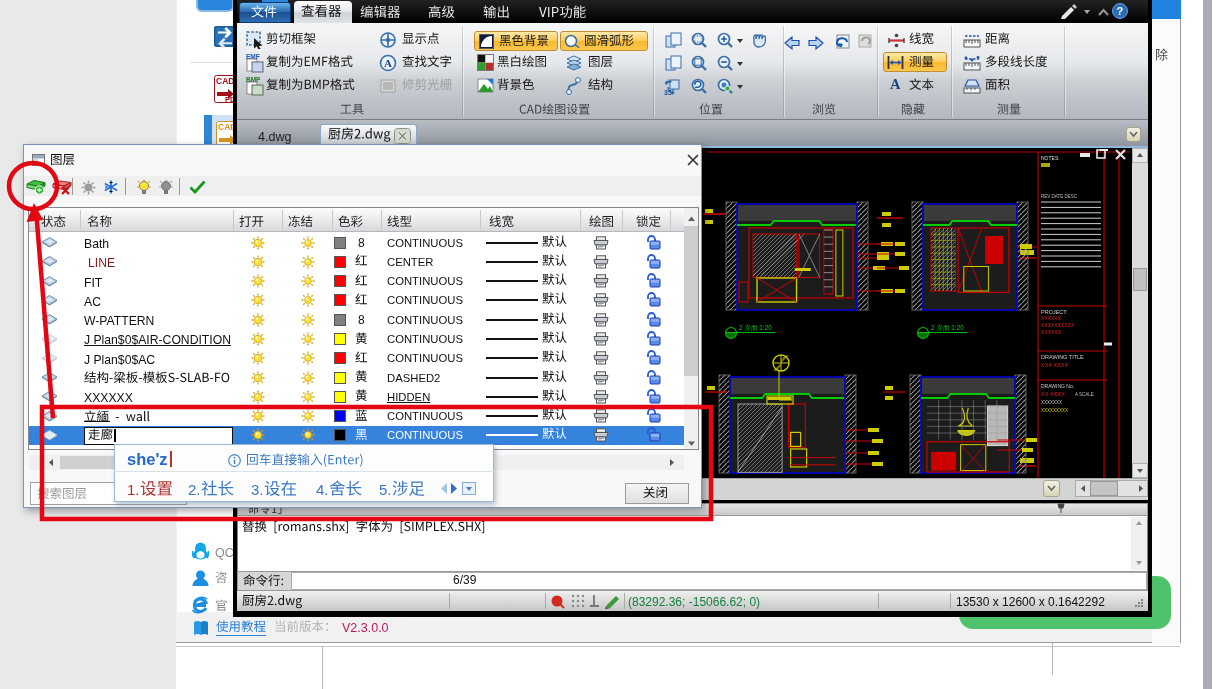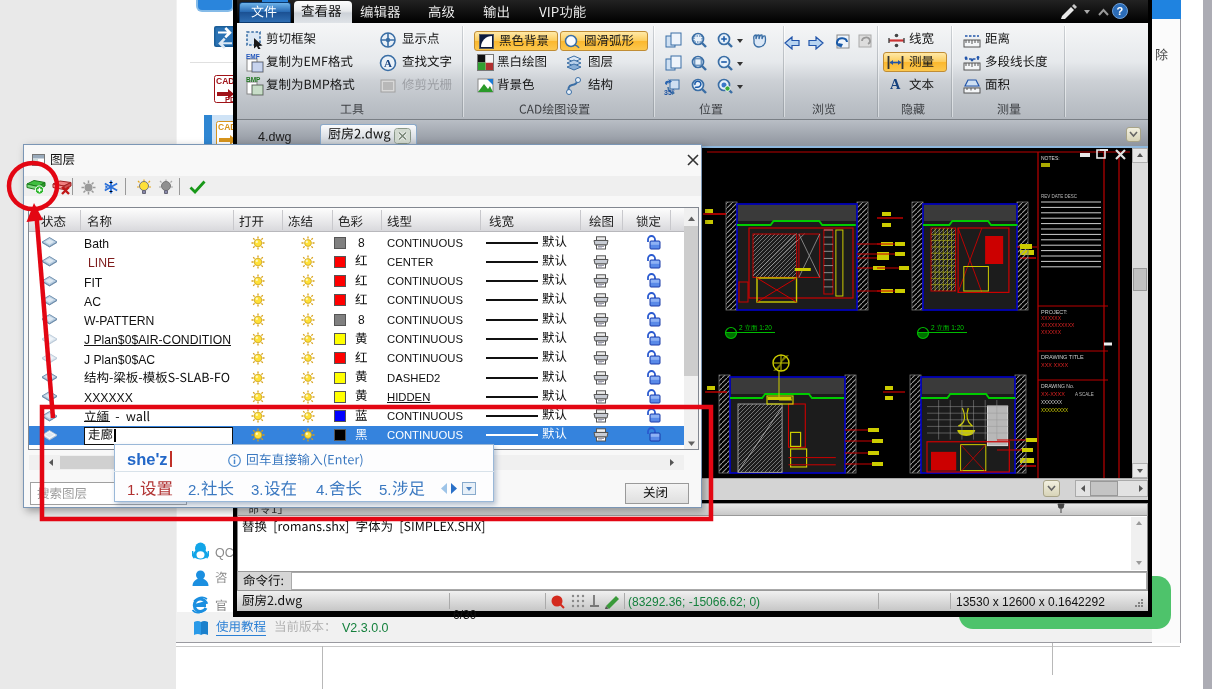--- a/index.html
+++ b/index.html
@@ -244,21 +244,21 @@
     </svg>
 <svg style="position:absolute;left:274px;top:620px; overflow:visible;" width="62.5" height="15.625">
       <g fill="#b0b0b0" transform="translate(0,11) scale(0.0125,-0.0125)">
         <use href="#g5f53" x="0"></use>
         <use href="#g524d" x="1000"></use>
         <use href="#g7248" x="2000"></use>
         <use href="#g672c" x="3000"></use>
         <use href="#gff1a" x="4000"></use>
       </g>
     </svg>
-<div style="position:absolute;left:342px;top:621px;font:normal 12.5px 'Liberation Sans', sans-serif;color:#15803d;white-space:nowrap;">V2.3.0.0</div>
+<div style="position:absolute;left:342px;top:621px;font:normal 12.5px 'Liberation Sans', sans-serif;color:#be185d;white-space:nowrap;">V2.3.0.0</div>
 <div class="abs" style="left:1152px;top:0;width:29px;height:19px;background:#1f83e0"></div>
 <svg style="position:absolute;left:1155px;top:48px; overflow:visible;" width="13" height="16.25">
       <g fill="#444" transform="translate(0,11.44) scale(0.013,-0.013)">
         <use href="#g9664" x="0"></use>
       </g>
     </svg>
 <div class="abs" style="left:233px;top:0;width:919px;height:617px;background:#000"></div>
 <div class="abs" style="left:237px;top:0;width:911px;height:23px;background:linear-gradient(#222,#000)"></div>
 <div class="abs" style="left:262px;top:0;width:26px;height:6px;background:#2a85dc"></div>
 <svg class="abs" style="left:1060px;top:4px" width="30" height="15" viewBox="0 0 30 15">
@@ -947,21 +947,21 @@
         <use href="#g64" x="2833"></use>
         <use href="#g77" x="3453"></use>
         <use href="#g67" x="4255"></use>
       </g>
     </svg>
 <div class="abs" style="left:449px;top:593px;width:1px;height:16px;background:#aaa"></div>
 <div class="abs" style="left:545px;top:593px;width:1px;height:16px;background:#aaa"></div>
 <div class="abs" style="left:624px;top:593px;width:1px;height:16px;background:#aaa"></div>
 <div class="abs" style="left:878px;top:593px;width:1px;height:16px;background:#aaa"></div>
 <div class="abs" style="left:950px;top:593px;width:1px;height:16px;background:#aaa"></div>
-<div style="position:absolute;left:453px;top:608px;font:normal 12px 'Liberation Sans', sans-serif;color:#111;white-space:nowrap;text-align:right;">6/39</div>
+<div style="position:absolute;left:453px;top:573px;font:normal 12px 'Liberation Sans', sans-serif;color:#111;white-space:nowrap;text-align:right;">6/39</div>
 <svg class="abs" style="left:550px;top:593px" width="72" height="16" viewBox="0 0 72 16">
 <circle cx="7" cy="8" r="5.5" fill="#d42a1e"></circle>
       <path d="M10 11 l4 4" stroke="#d42a1e" stroke-width="2"></path>
 <g fill="#888">
         <circle cx="23" cy="3" r="1.2"></circle>
         <circle cx="28" cy="3" r="1.2"></circle>
         <circle cx="33" cy="3" r="1.2"></circle>
         <circle cx="23" cy="8" r="1.2"></circle>
         <circle cx="28" cy="8" r="1.2"></circle>
         <circle cx="33" cy="8" r="1.2"></circle>

